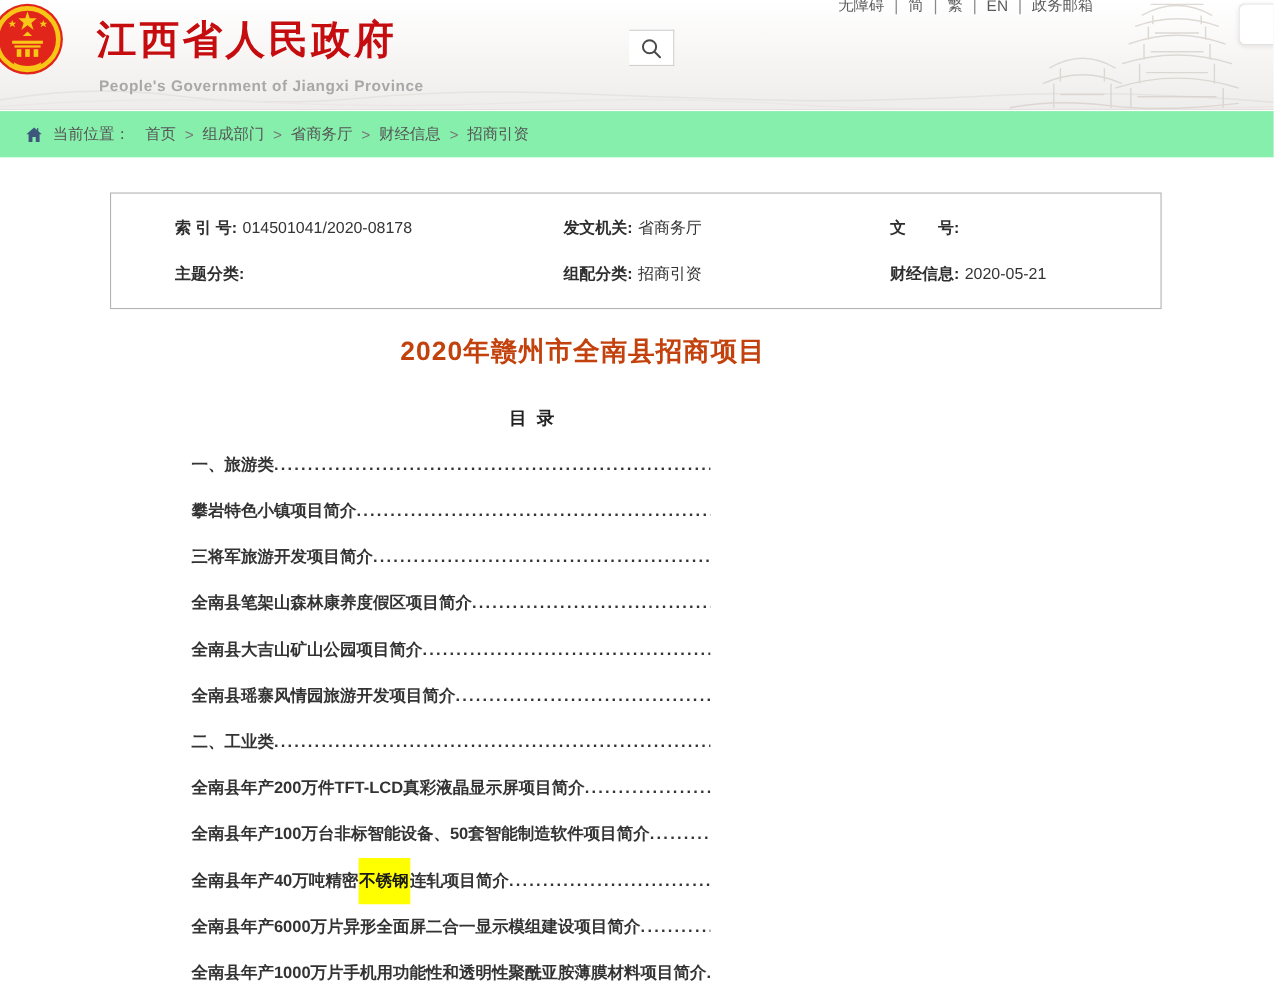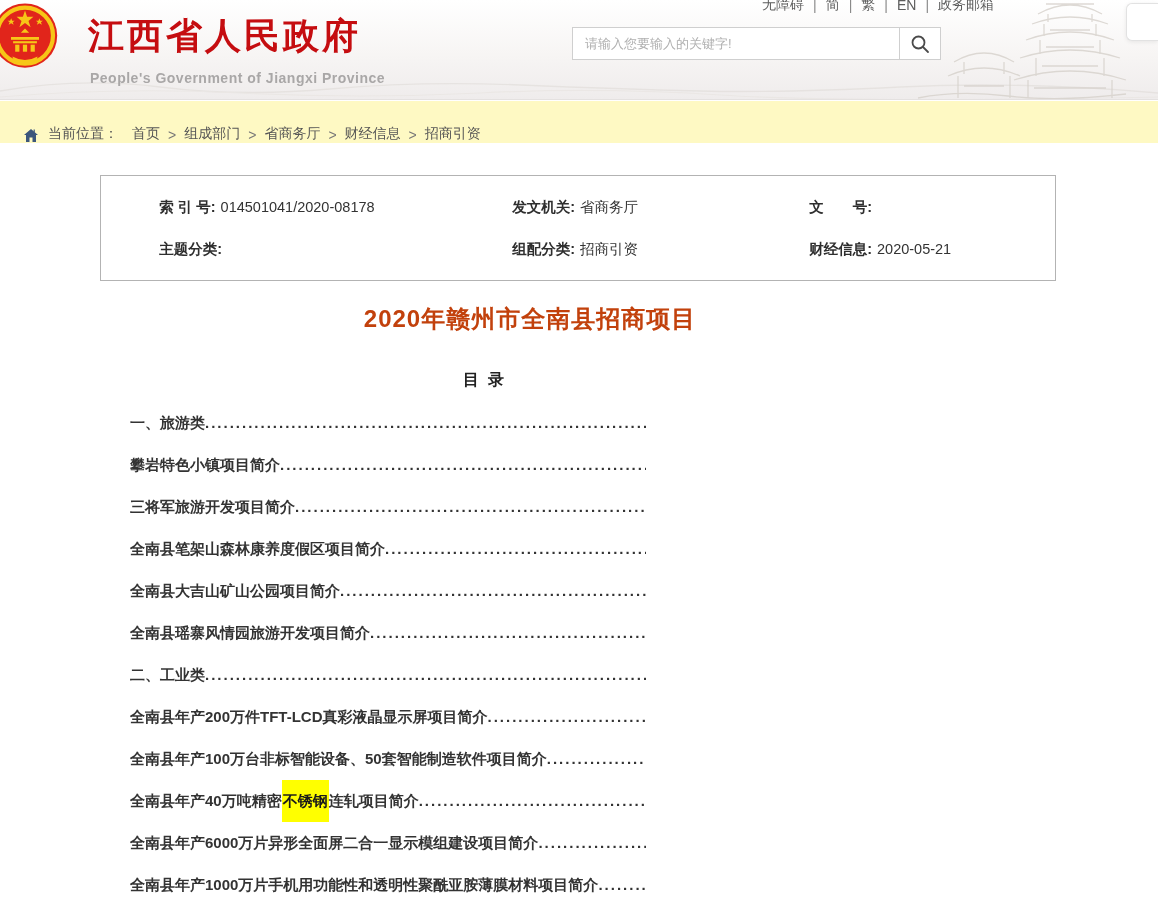--- a/index.html
+++ b/index.html
@@ -28,21 +28,21 @@
     padding:0 12px; font-size:13px; color:#333; outline:none; }
   .search-input::placeholder { color:#b0b0b0; }
   .search-btn { width:41px; height:33px; border:1px solid #cfcfcf; border-left:none;
     background:#fff; display:flex; align-items:center; justify-content:center; cursor:pointer; }
   .corner-box { position:absolute; right:0; top:3px; width:32px; height:38px; background:#fff;
     border:1px solid #e2e2e2; border-right:none; border-radius:6px 0 0 6px;
     box-shadow:0 1px 4px rgba(0,0,0,.08); }
 
   
   .breadcrumb { position:absolute; top:101px; left:0; width:1158px; height:42px;
-    display:flex; align-items:flex-end; padding-left:23px; font-size:14px; color:#555; background:#fef9c3; }
+    display:flex; align-items:center; padding-left:23px; font-size:14px; color:#555; background:#86efac; }
   .breadcrumb .home-ic { margin-right:9px; display:flex; }
   .breadcrumb .bc-label { color:#555; margin-right:14px; white-space:pre; }
   .breadcrumb a { color:#555; text-decoration:none; cursor:pointer; }
   .breadcrumb .bc-sep { color:#777; margin:0 8px; }
 
   
   .meta-box { position:absolute; top:175px; left:100px; width:956px; height:106px;
     border:1px solid #b3b3b3; background:#fff; display:grid;
     grid-template-columns:353px 297px 1fr; grid-template-rows:1fr 1fr;
     padding:10px 0 10px 34px; align-items:center; font-size:14.5px; color:#333; }
@@ -51,21 +51,21 @@
   .meta-value { color:#333; margin-left:5px; }
 
   
   .doc-title { position:absolute; top:303px; left:0; width:1060px; text-align:center;
     font-size:24px; font-weight:bold; color:#c2410c; letter-spacing:1px; }
   .toc-heading { position:absolute; top:370px; left:0; width:967px; text-align:center;
     font-size:16px; font-weight:bold; color:#222; white-space:pre; }
   .toc { position:absolute; top:402px; left:130px; width:516px; }
   .toc-line { display:flex; align-items:baseline; height:42px; line-height:42px;
     font-size:15px; font-weight:bold; color:#333; overflow:hidden; }
-  .toc-text { white-space:pre; }
+  .toc-text { white-space:pre;margin-left:44px; }
   .toc-dots { flex:1; overflow:hidden; white-space:nowrap; min-width:0; }
   .toc-dots::after { content:"..................................................................................................................................."; letter-spacing:2px; font-size:15px; color:#333; }
   mark.hl { background:#ffff00; color:#1a1a1a; font-weight:bold; padding:16px 1px; }
 </style>
 </head>
 <body>
 
 <div class="page">
 
   <div class="header">
@@ -111,21 +111,20 @@
       <a>简</a>
       <span class="sep">|</span>
       <a>繁</a>
       <span class="sep">|</span>
       <a>EN</a>
       <span class="sep">|</span>
       <a>政务邮箱</a>
     </div>
 
     <div class="searchbar">
-      <input class="search-input" type="text" placeholder="请输入您要输入的关键字!" style="">
       <button class="search-btn">
         <svg width="20" height="20" viewBox="0 0 20 20">
           <circle cx="8.5" cy="8.5" r="6" fill="none" stroke="#4a4a4a" stroke-width="1.8"></circle>
           <line x1="13" y1="13" x2="18" y2="18" stroke="#4a4a4a" stroke-width="1.8" stroke-linecap="round"></line>
         </svg>
       </button>
     </div>
 
     <div class="corner-box"></div>
   </div>

